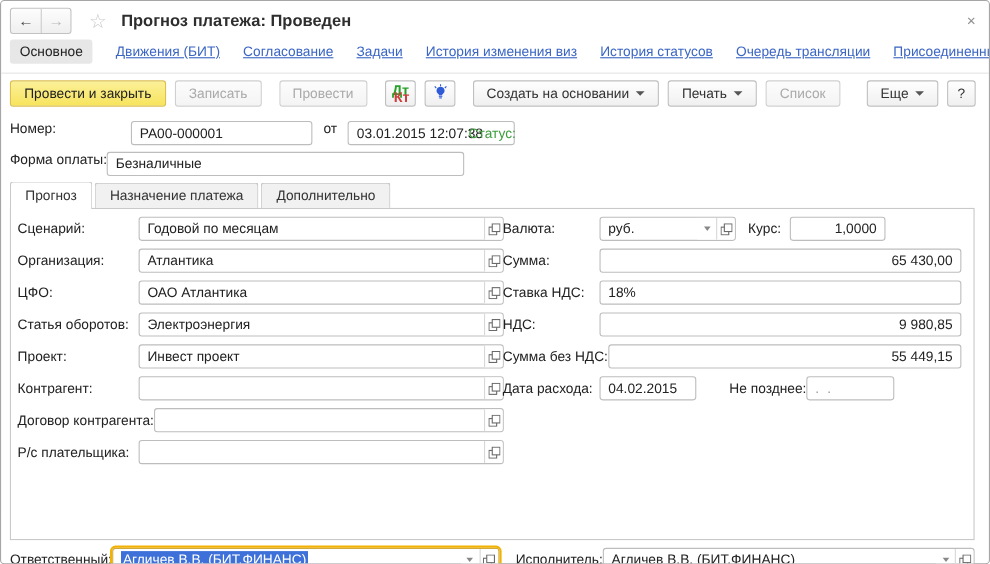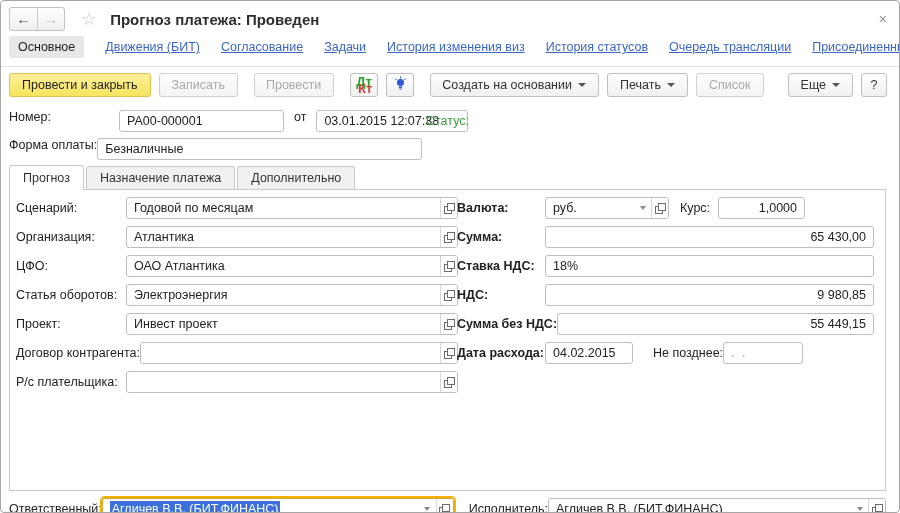--- a/index.html
+++ b/index.html
@@ -54,35 +54,35 @@
   .tabsrow { display:flex; align-items:flex-end; padding:5px 12px 0 8px; position:relative; z-index:2; }
   .tab { height:23px; padding:0 13px; display:flex; align-items:center; background:#f1f1f1; border:1px solid #c9c9c9; border-bottom:none; border-radius:3px 3px 0 0; margin-right:2px; color:#333; cursor:pointer; }
   .tab.active { background:#fff; height:25px; margin-bottom:-1px; }
 
   
   .panel { position:relative; margin:0 13px 0 8px; border:1px solid #c9c9c9; background:#fff; height:302px; z-index:1; }
   .col-left { position:absolute; left:6px; top:7px; width:442px; }
   .col-right { position:absolute; left:447px; top:7px; right:11px; }
   .frow { display:flex; align-items:center; height:22px; margin-bottom:7px; }
   .frow .lblL { flex:0 0 110px; white-space:nowrap; }
-  .frow .lblR { flex:0 0 88px; white-space:nowrap;font-weight:bold; }
+  .frow .lblR { flex:0 0 88px; white-space:nowrap; }
   .combo { display:flex; align-items:stretch; border:1px solid #bdbdbd; border-radius:3px; background:#fff; height:22px; overflow:hidden; }
   .combo.grow { flex:1; }
   .combo .val { flex:1; padding:0 7px; display:flex; align-items:center; white-space:nowrap; overflow:hidden; }
   .cbtn { flex:0 0 17px; display:flex; align-items:center; justify-content:center; cursor:pointer; background:#fff; }
   .cbtn.open { border-left:1px solid #d8d8d8; }
   .cbtn .caret { border-top-color:#888; border-left-width:3.5px; border-right-width:3.5px; }
   .inp2 { height:22px; border:1px solid #bdbdbd; border-radius:3px; background:#fff; padding:0 7px; display:flex; align-items:center; white-space:nowrap; overflow:hidden; }
   .inp2.grow { flex:1; }
   .inp2.num { justify-content:flex-end; }
   .w-curr { flex:0 0 124px; }
   .lbl-rate { flex:0 0 38px; margin-left:11px; white-space:nowrap; }
   .w-rate { width:87px; }
   .w-expdate { width:88px; }
-  .lbl-notlater { flex:0 0 69px; margin-left:20px; white-space:nowrap; }
+  .lbl-notlater { flex:0 0 69px; margin-left:30px; white-space:nowrap; }
   .w-notlater { width:80px; color:#999; letter-spacing:2px; }
 
   
   .footer { display:flex; align-items:center; padding:7px 13px 0 8px; }
   .lbl-resp { flex:0 0 92px; white-space:nowrap; }
   .combo.resp { flex:0 0 352px; outline:2px solid #f2b105; outline-offset:0; border-color:#cfa93c; }
   .sel { background:#3d71d9; color:#fff; padding:1px 2px; }
   .lbl-exec { flex:0 0 75px; margin-left:15px; white-space:nowrap; }
   .combo.exec { flex:1; }
 </style>
@@ -232,20 +232,32 @@
           <span class="val">Инвест проект</span>
           <span class="cbtn open">
               <svg width="11" height="11" viewBox="0 0 11 11">
                 <rect x="0.5" y="3.5" width="7" height="7" fill="#fff" stroke="#6a6a6a"></rect>
                 <rect x="3.5" y="0.5" width="7" height="7" fill="#fff" stroke="#6a6a6a"></rect>
               </svg>
             </span>
         </div>
       </div>
       <div class="frow">
+        <span class="lblL">Контрагент:</span>
+        <div class="combo grow">
+          <span class="val"></span>
+          <span class="cbtn open">
+              <svg width="11" height="11" viewBox="0 0 11 11">
+                <rect x="0.5" y="3.5" width="7" height="7" fill="#fff" stroke="#6a6a6a"></rect>
+                <rect x="3.5" y="0.5" width="7" height="7" fill="#fff" stroke="#6a6a6a"></rect>
+              </svg>
+            </span>
+        </div>
+      </div>
+      <div class="frow">
         <span class="lblL">Договор контрагента:</span>
         <div class="combo grow">
           <span class="val"></span>
           <span class="cbtn open">
               <svg width="11" height="11" viewBox="0 0 11 11">
                 <rect x="0.5" y="3.5" width="7" height="7" fill="#fff" stroke="#6a6a6a"></rect>
                 <rect x="3.5" y="0.5" width="7" height="7" fill="#fff" stroke="#6a6a6a"></rect>
               </svg>
             </span>
         </div>

